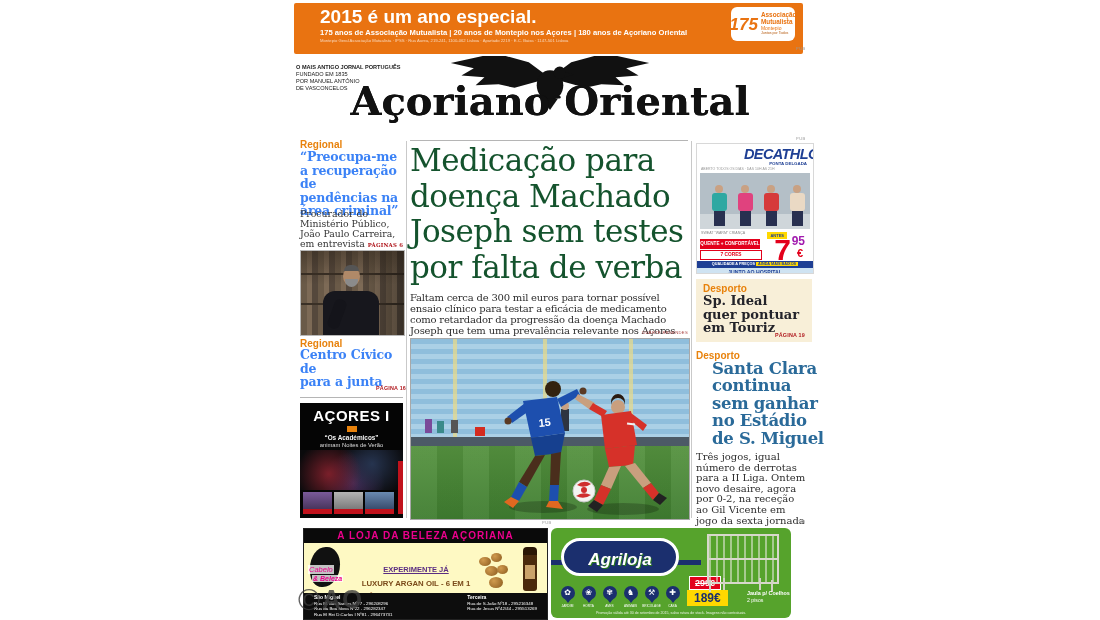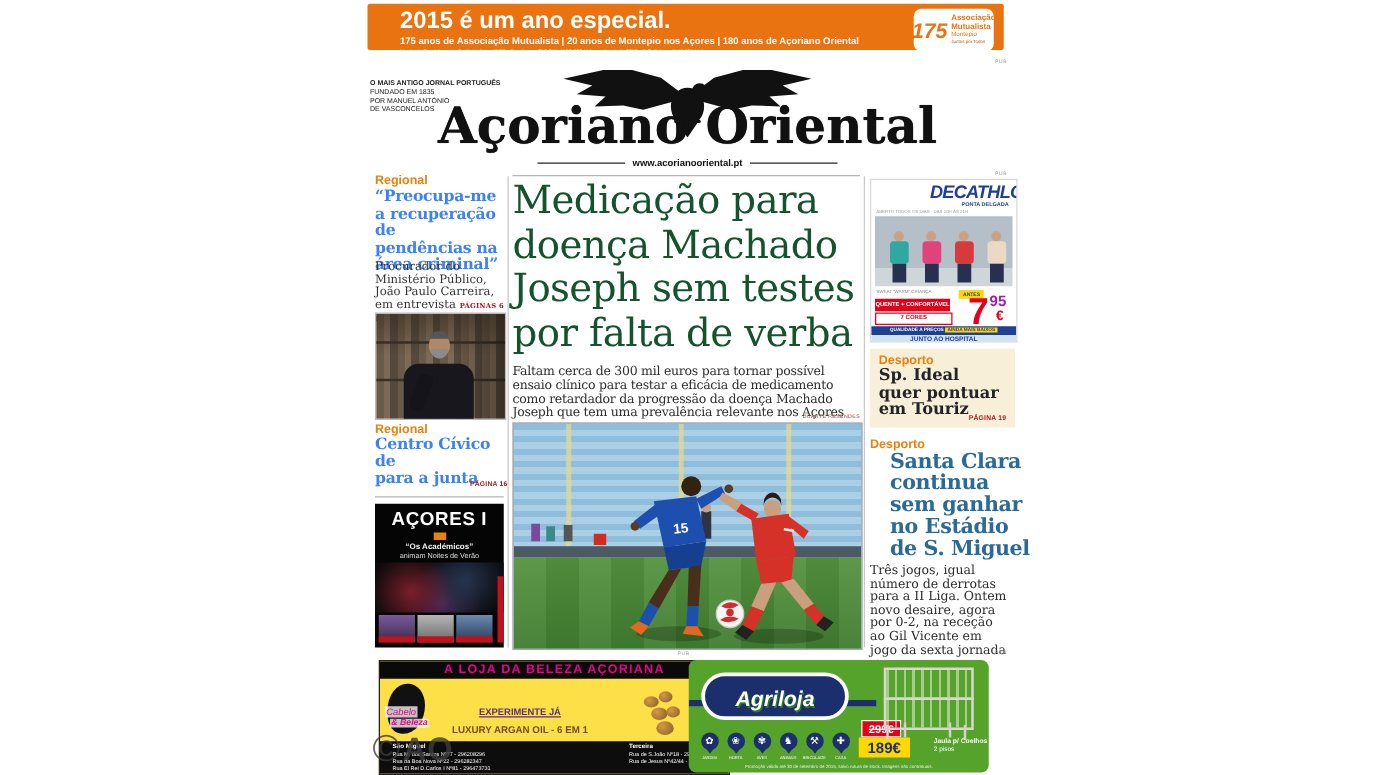--- a/index.html
+++ b/index.html
@@ -2,21 +2,21 @@
 <html><head>
 <meta charset="utf-8">
 <style>
   html,body{margin:0;padding:0;background:#ffffff;}
   .canvas{position:relative;width:1100px;height:620px;background:#ffffff;overflow:hidden;
           font-family:"Liberation Sans",sans-serif;}
   .page{position:absolute;left:284px;top:0;width:532px;height:620px;}
   .abs{position:absolute;}
 
   
-  .banner{left:10px;top:3px;width:509px;height:37px;background:#e97311;border-radius:2px;}
+  .banner{left:10px;top:3px;width:509px;height:51px;background:#e97311;border-radius:2px;}
   .banner-head{position:absolute;left:26px;top:3px;color:#fff;font-size:19px;font-weight:bold;}
   .banner-sub{position:absolute;left:26px;top:25px;color:#fff;font-size:7.6px;font-weight:bold;}
   .banner-fine{position:absolute;left:26px;top:35px;color:rgba(255,255,255,.7);font-size:4.2px;}
   .banner-logo{position:absolute;right:8px;top:4px;width:64px;height:34px;background:#fff;border-radius:6px;
                display:flex;align-items:center;justify-content:center;gap:3px;}
   .l175{color:#e97311;font-size:17px;font-weight:bold;font-style:italic;line-height:1;}
   .l175-txt{display:flex;flex-direction:column;line-height:1.05;}
   .l175-a{color:#e97311;font-size:6.4px;font-weight:bold;}
   .l175-m{color:#e97311;font-size:5px;}
   .l175-t{color:#b35609;font-size:3.6px;margin-top:1px;}
@@ -127,21 +127,21 @@
   .spideal .h{position:absolute;left:7px;top:15px;font-family:"DejaVu Serif",serif;font-weight:bold;
               font-size:13px;line-height:13.6px;color:#23232a;}
   .spideal .pref{position:absolute;right:7px;bottom:4px;}
 
   .sc-sec{left:412px;top:350px;}
   .sc-h{left:412px;top:360px;width:116px;font-family:"DejaVu Serif",serif;font-weight:bold;
         font-size:16.5px;line-height:17.4px;color:#2a6a99;letter-spacing:-.3px;margin-left:16px;}
   .sc-body{left:412px;top:452px;width:113px;font-family:"DejaVu Serif",serif;font-size:10px;line-height:10.6px;color:#2e2e2e;}
 
   
-  .beauty{left:19px;top:528px;width:243px;height:90px;border:1px solid #222;background:#fde047;overflow:hidden;padding-left:36px;}
+  .beauty{left:19px;top:528px;width:243px;height:90px;border:1px solid #222;background:#fef9c3;overflow:hidden;}
   .b-top{position:absolute;left:0;top:0;width:100%;height:14px;background:#0a0a0a;color:#ec008c;
          font-size:10px;font-weight:bold;text-align:center;line-height:14px;letter-spacing:1px;}
   .b-blob{position:absolute;left:6px;top:18px;width:30px;height:40px;background:#111;border-radius:55% 45% 60% 40%;}
   .b-logo1{position:absolute;left:4px;top:36px;color:#ec008c;font-size:7.5px;font-weight:normal;font-style:italic;background:rgba(255,255,255,.75);padding:0 1px;}
   .b-logo2{position:absolute;left:8px;top:46px;color:#ec008c;font-size:7px;font-weight:bold;font-style:italic;background:rgba(255,255,255,.75);padding:0 1px;}
   .b-title{position:absolute;left:52px;top:20px;width:120px;text-align:center;color:#8b3a10;font-size:12px;font-weight:bold;margin-top:44px;}
   .b-cta{position:absolute;left:52px;top:36px;width:120px;text-align:center;color:#5a2d82;font-size:7.5px;font-weight:bold;text-decoration:underline;}
   .b-sub{position:absolute;left:44px;top:50px;width:136px;text-align:center;color:#7a4a1a;font-size:7.8px;font-weight:bold;}
   .b-nuts{position:absolute;right:34px;top:24px;width:36px;height:36px;}
   .nut{position:absolute;border-radius:50%;background:radial-gradient(circle at 35% 35%,#d09a4e,#8a5a1e);}
@@ -212,25 +212,20 @@
       <polygon fill="#111" points="120,34 96,16 70,9 44,9 8,17 34,23 20,31 46,33 36,42 62,41 80,45"></polygon>
       <polygon fill="#111" points="120,34 144,16 170,9 196,9 232,17 206,23 220,31 194,33 204,42 178,41 160,45"></polygon>
       <ellipse fill="#111" cx="120" cy="42" rx="15" ry="17"></ellipse>
       <circle fill="#111" cx="131" cy="28" r="7"></circle>
       <polygon fill="#111" points="137,27 147,30 137,33"></polygon>
       <polygon fill="#111" points="111,57 129,57 120,70"></polygon>
       <rect fill="#111" x="108" y="54" width="8" height="3" rx="1.5"></rect>
       <rect fill="#111" x="124" y="54" width="8" height="3" rx="1.5"></rect>
     </svg>
     <div class="mh-title">Açoriano Oriental</div>
-    <div class="mh-www">
-      <span class="rule"></span>
-      <span class="txt">www.acorianooriental.pt</span>
-      <span class="rule"></span>
-    </div>
   </div>
 
   <div class="abs vrule" style="left:122px;top:141px;height:377px;"></div>
   <div class="abs vrule" style="left:407px;top:141px;height:377px;"></div>
   <div class="abs hrule" style="left:126px;top:140px;width:278px;"></div>
 
   <div class="abs sec" style="left:16px;top:139px;">Regional</div>
   <div class="abs lh" style="left:16px;top:150px;width:106px;">
     <div>“Preocupa-me</div>
     <div>a recuperação de</div>

